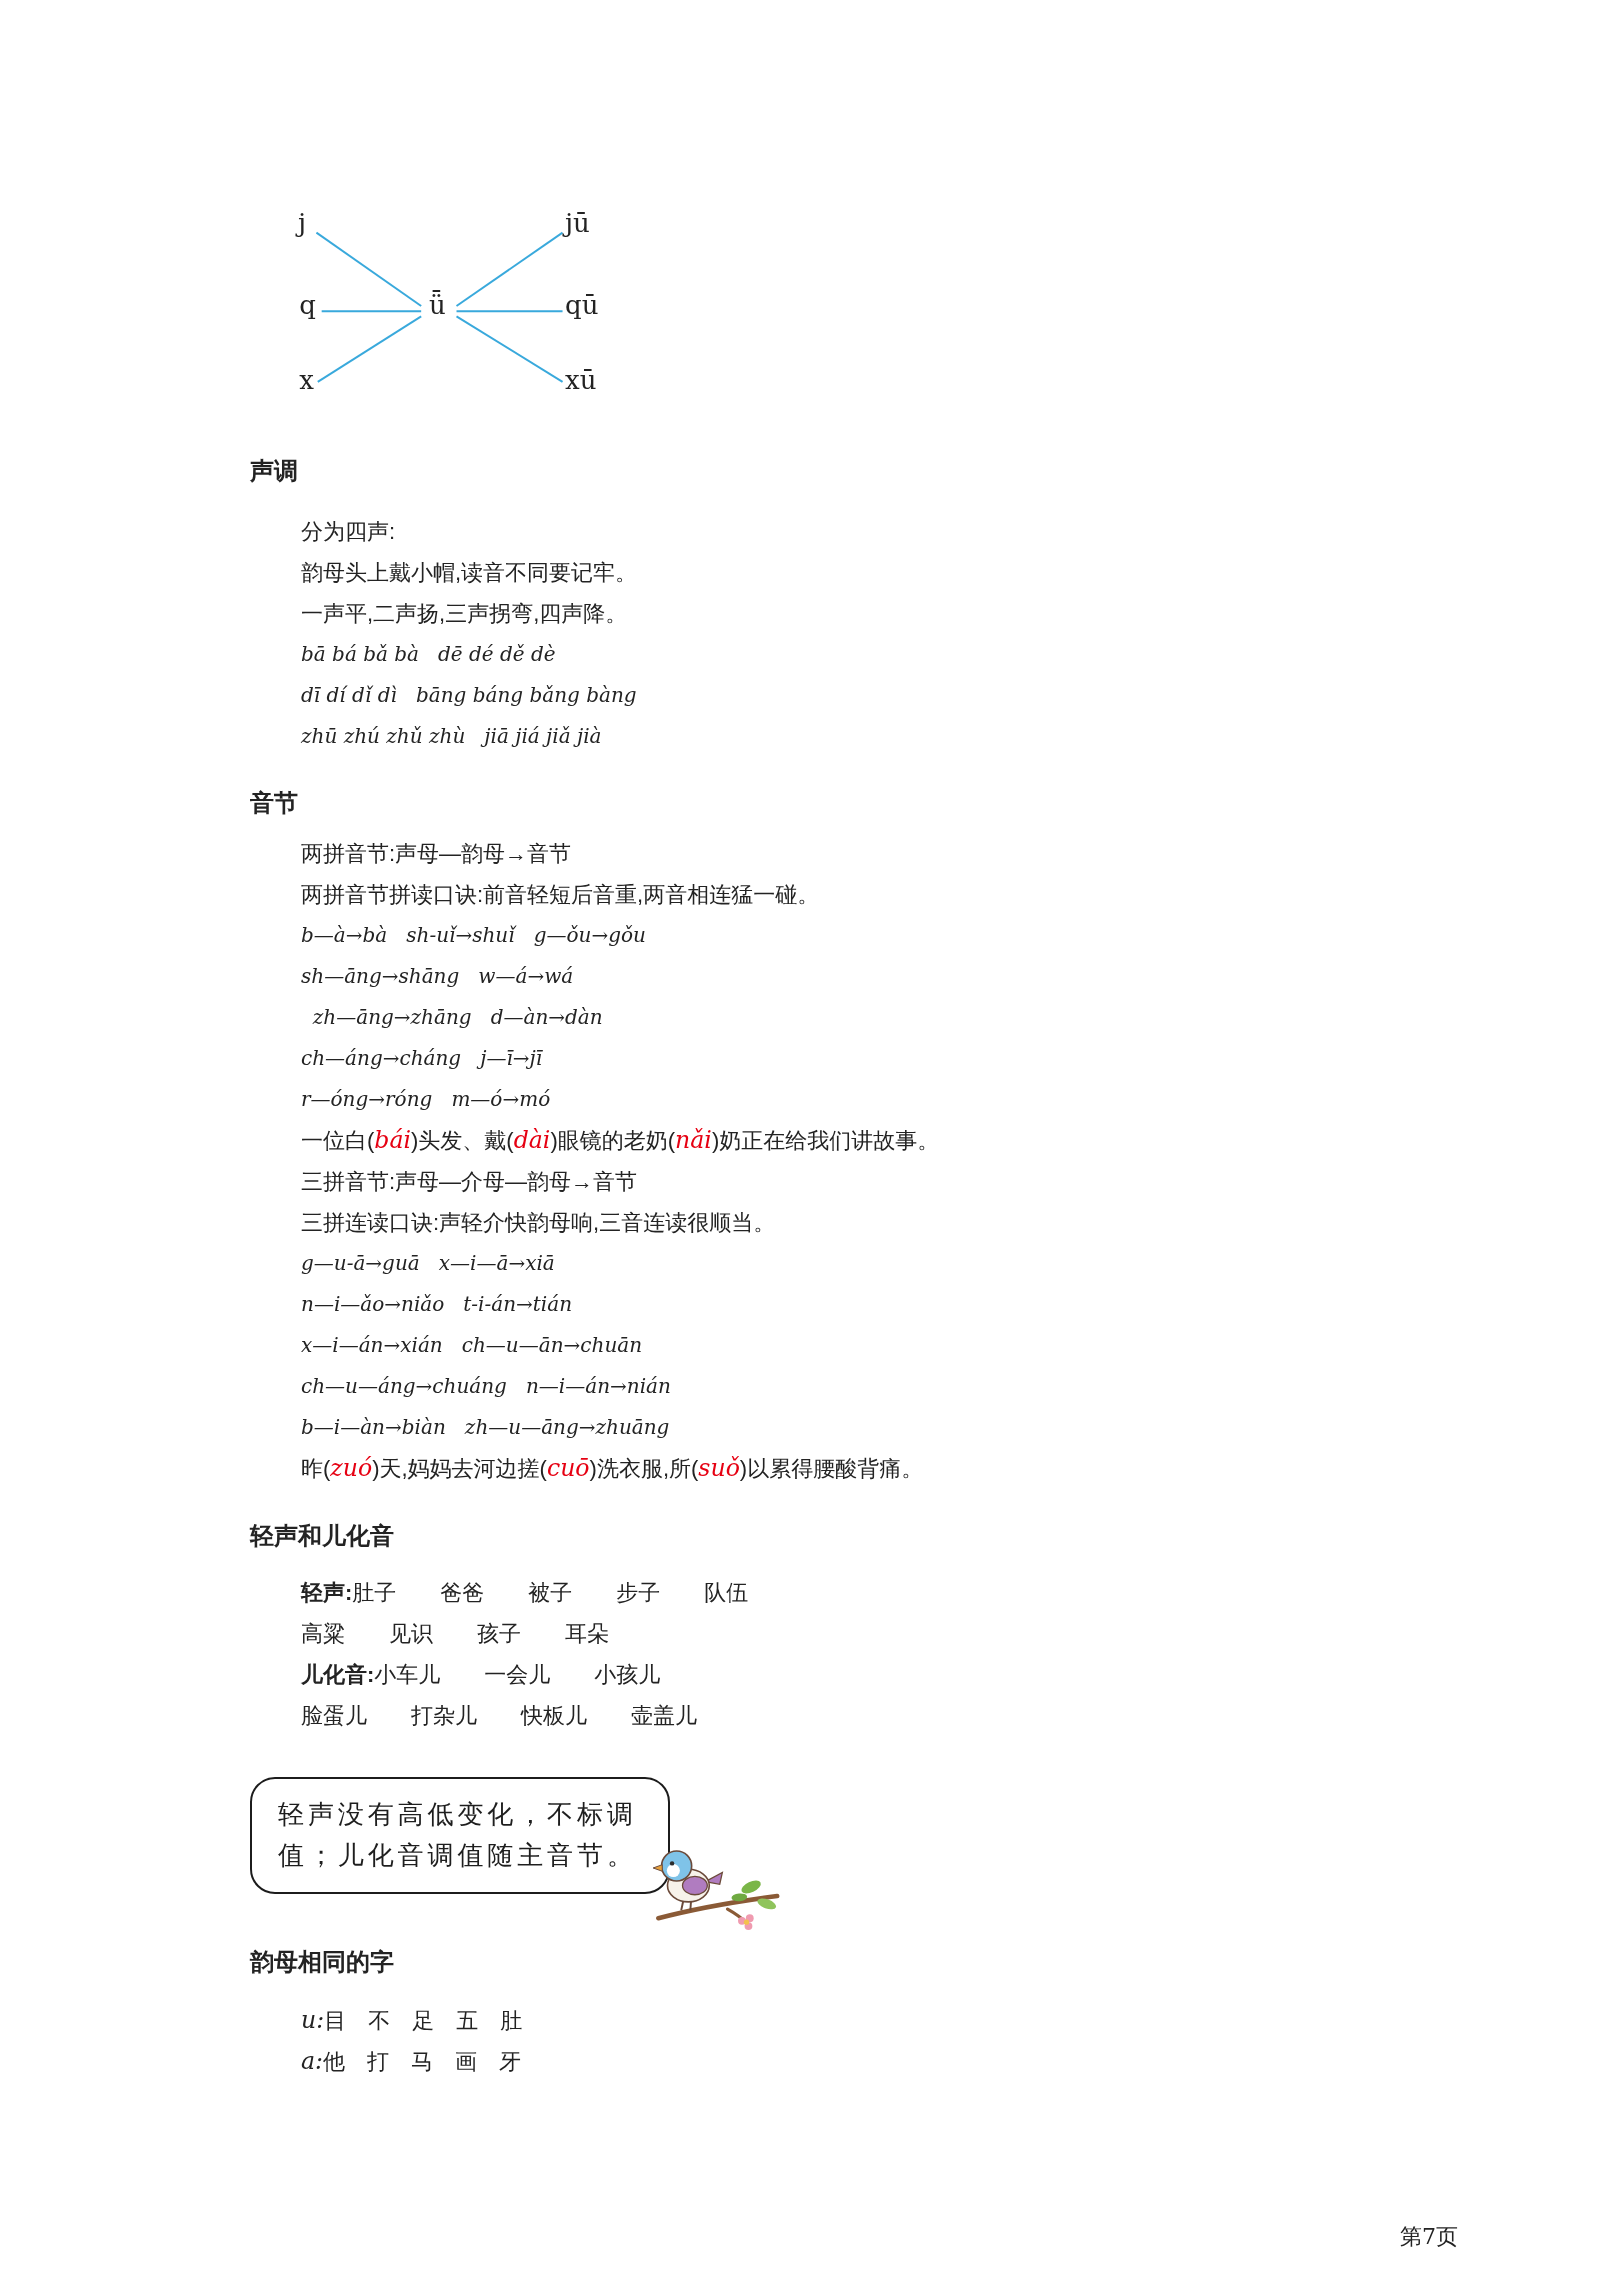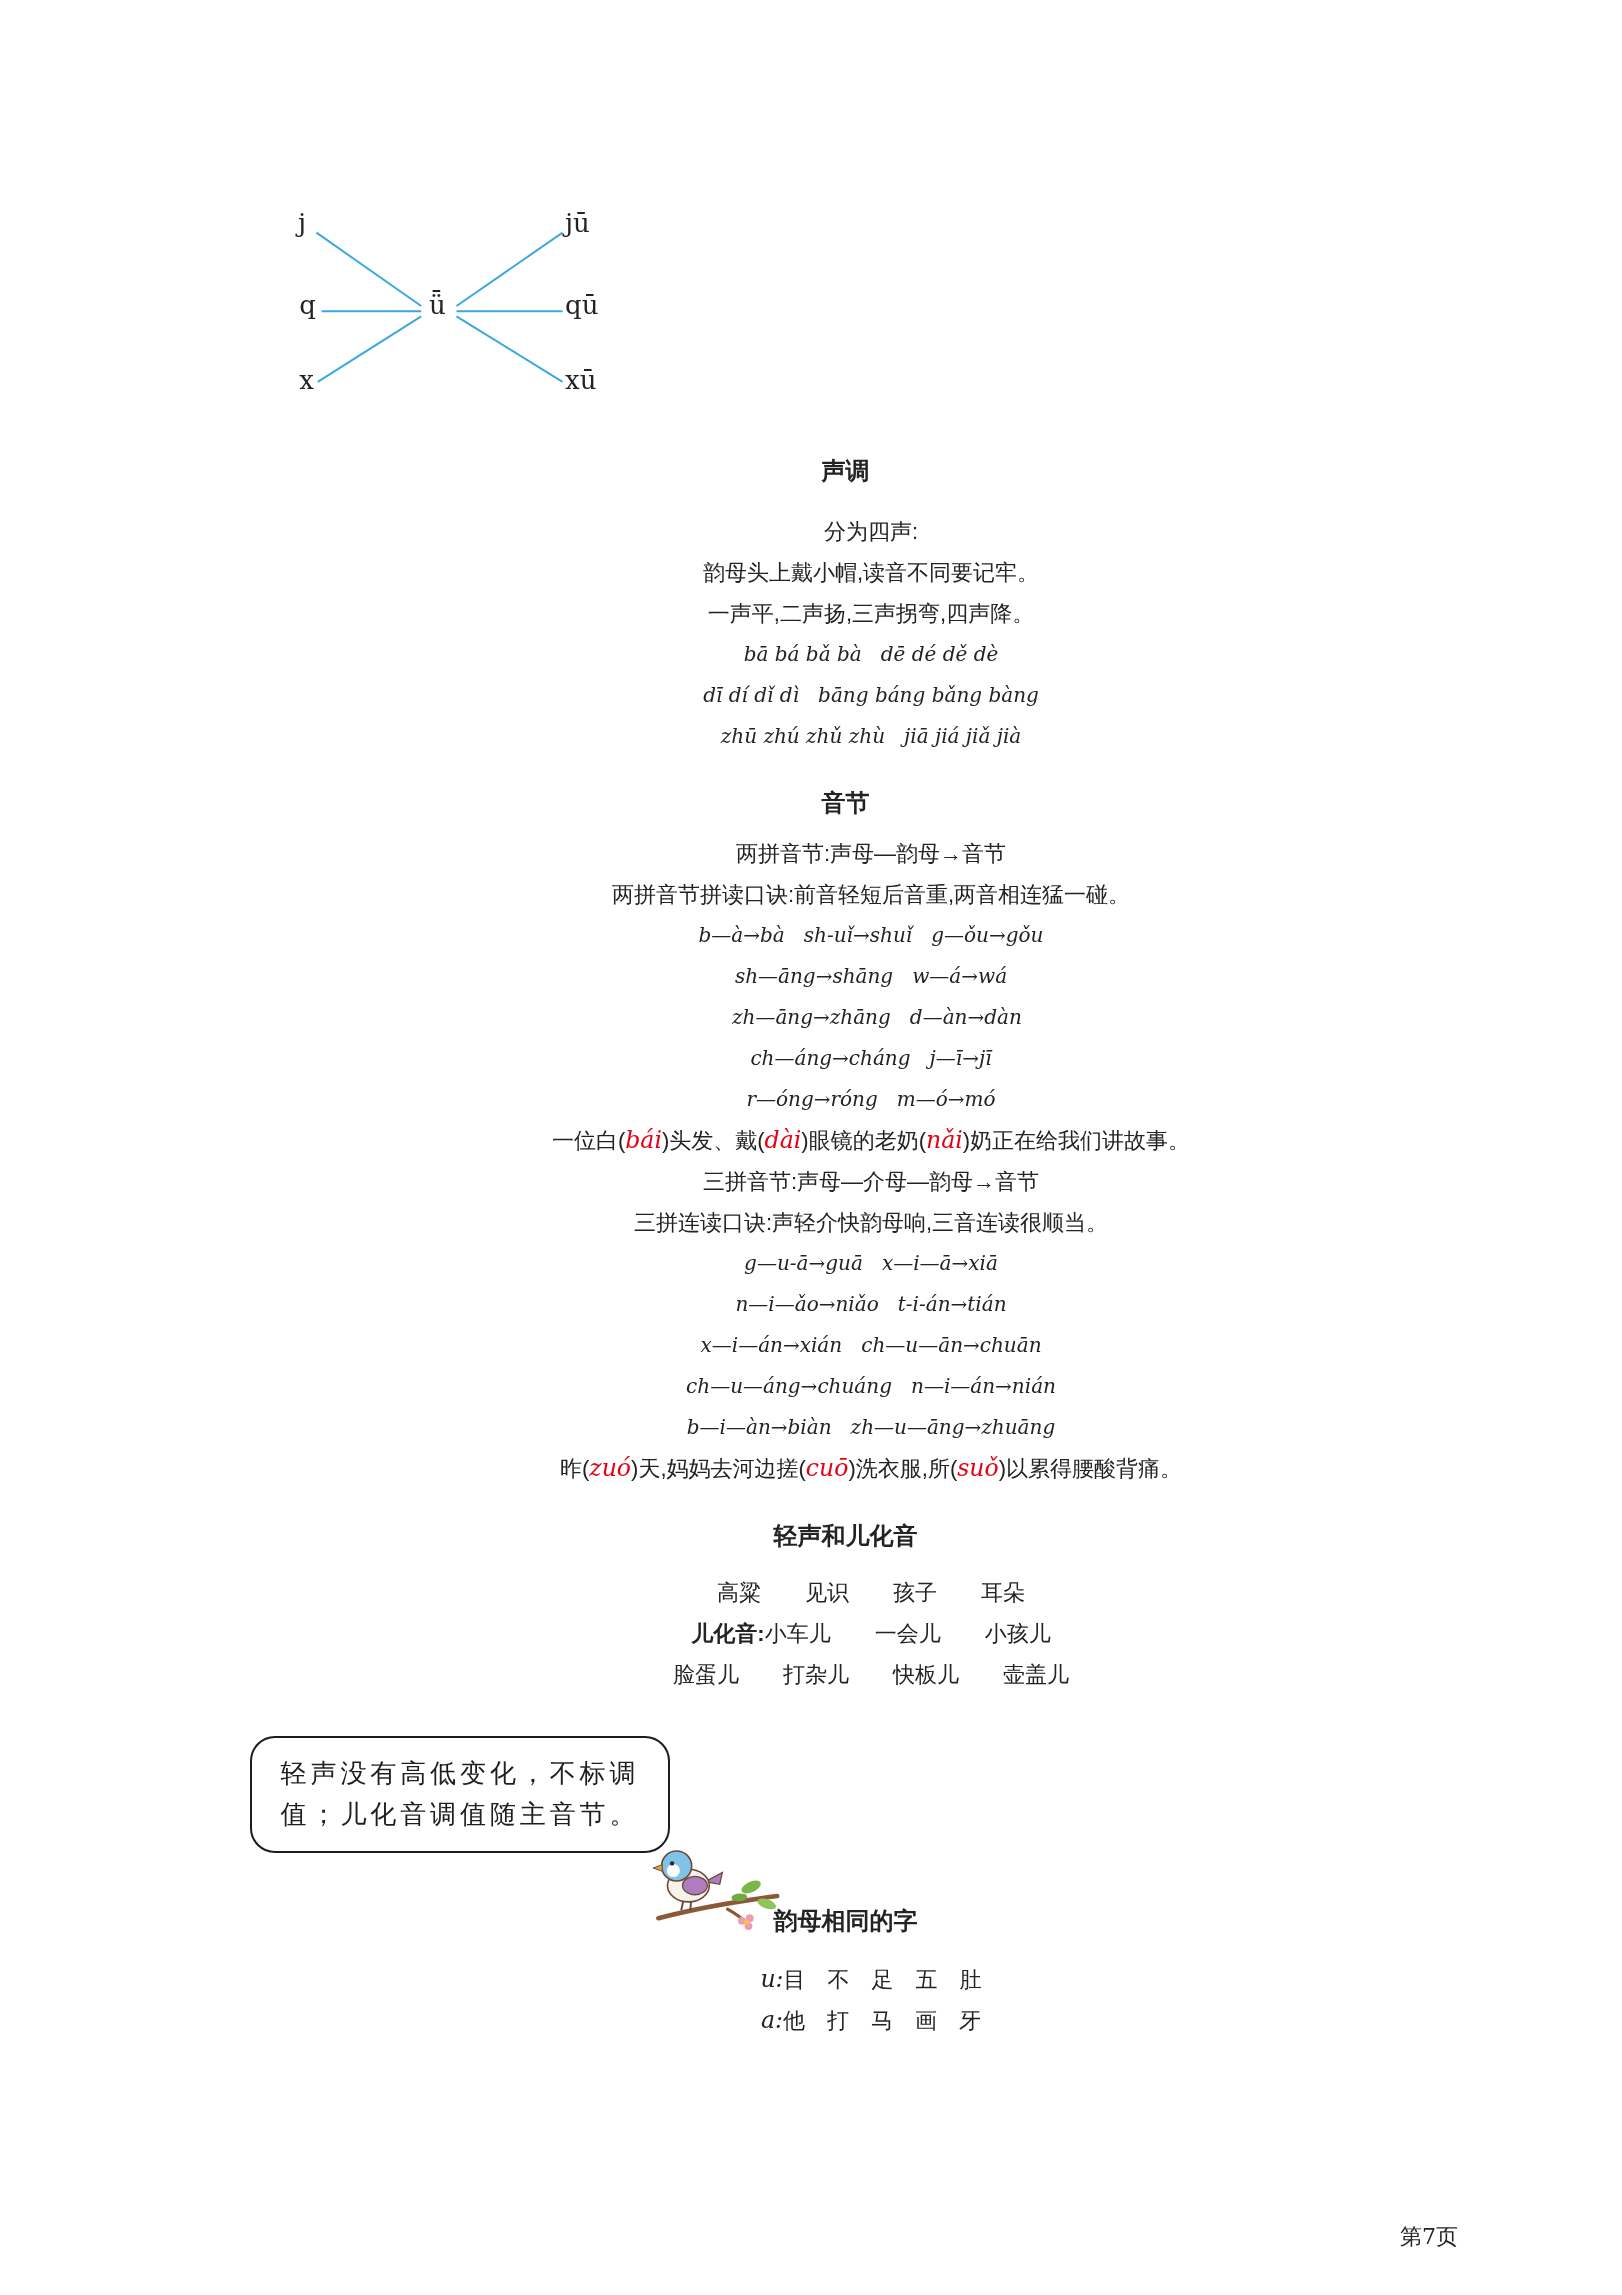--- a/index.html
+++ b/index.html
@@ -20,21 +20,21 @@
   .diagram line{stroke:#39a9dc;stroke-width:3;}
   .dl{position:absolute;white-space:nowrap;}
   .dl.j {left:3.9px;  top:11.8px;}
   .dl.q {left:5.2px;  top:94px;}
   .dl.x {left:5.2px;  top:169px;}
   .dl.c {left:135px;top:94px;}
   .dl.ju{left:271px;top:11.8px;}
   .dl.qu{left:271px;top:94px;}
   .dl.xu{left:271px;top:169px;}
   
-  .content{position:absolute;left:250px;top:432px;width:1191px;text-align:center;}
+  .content{position:absolute;left:250px;top:432px;width:1191px;}
   .sec{font-weight:bold;font-size:24px;line-height:41px;margin:0;}
   .sec1{margin-top:18.3px;}
   .sec2{margin-top:25px;}
   .sec3{margin-top:25.5px;}
   .sec4{margin-top:47px;}
   .lines{margin:0 0 0 51px;}
   .gap-a{margin-top:19.6px;}
   .gap-b{margin-top:10.5px;}
   .gap-c{margin-top:15.7px;}
   .gap-d{margin-top:17.7px;}
@@ -112,20 +112,21 @@
       <p class="line pyline">g—u-ā→guā   x—i—ā→xiā</p>
       <p class="line pyline">n—i—ǎo→niǎo   t-i-án→tián</p>
       <p class="line pyline">x—i—án→xián   ch—u—ān→chuān</p>
       <p class="line pyline">ch—u—áng→chuáng   n—i—án→nián</p>
       <p class="line pyline">b—i—àn→biàn   zh—u—āng→zhuāng</p>
       <p class="line"><span>昨(</span><span class="py red">zuó</span><span>)天,妈妈去河边搓(</span><span class="py red">cuō</span><span>)洗衣服,所(</span><span class="py red">suǒ</span><span>)以累得腰酸背痛。</span></p>
     </div>
 
     <h2 class="sec sec3">轻声和儿化音</h2>
     <div class="lines gap-c">
+      <p class="line"><span class="bold">轻声:</span><span>肚子　　爸爸　　被子　　步子　　队伍</span></p>
       <p class="line">高粱　　见识　　孩子　　耳朵</p>
       <p class="line"><span class="bold">儿化音:</span><span>小车儿　　一会儿　　小孩儿</span></p>
       <p class="line">脸蛋儿　　打杂儿　　快板儿　　壶盖儿</p>
     </div>
 
     <div class="callout">
       <span>轻声没有高低变化，不标调值；儿化音调值随主音节。</span>
     </div>
 
     <h2 class="sec sec4">韵母相同的字</h2>

